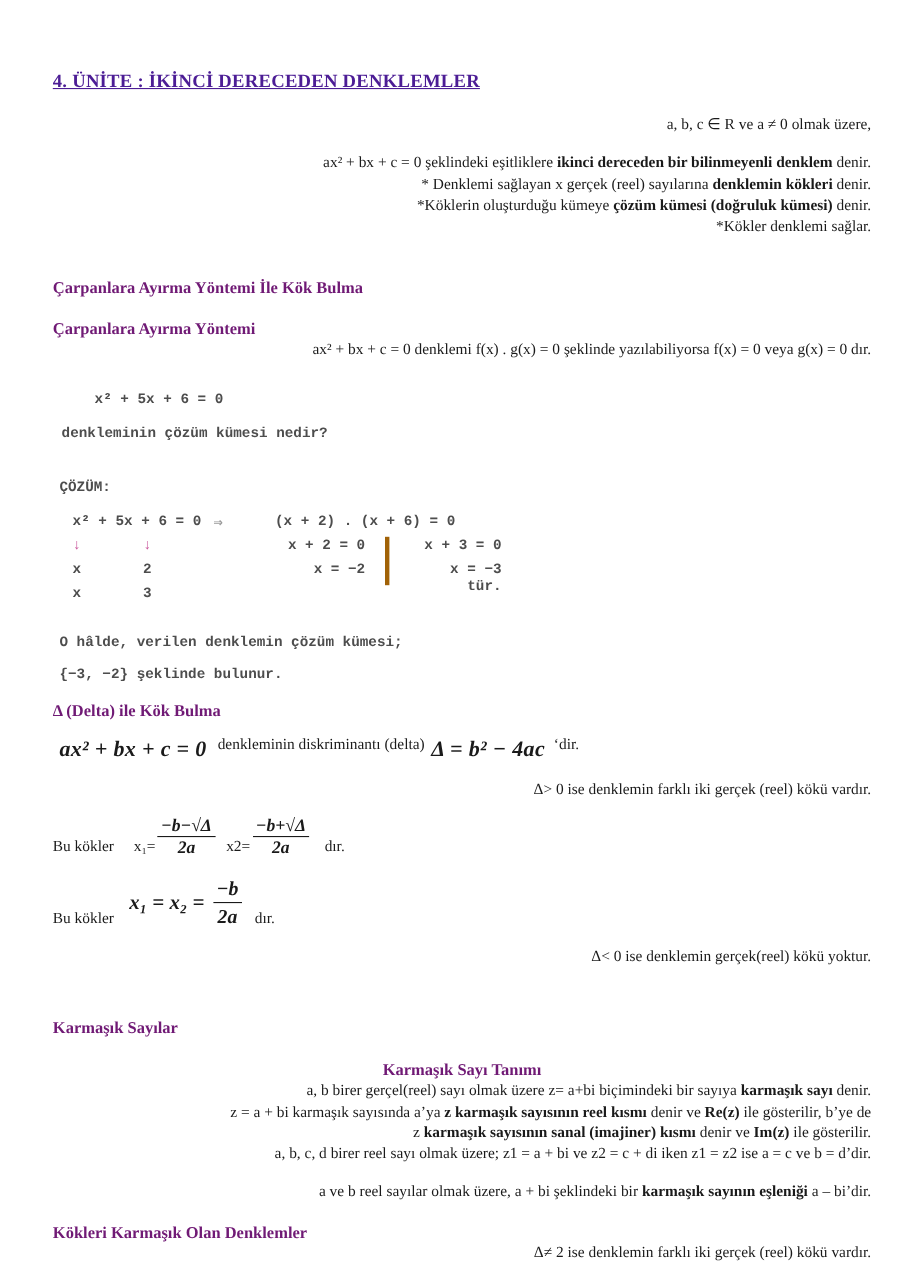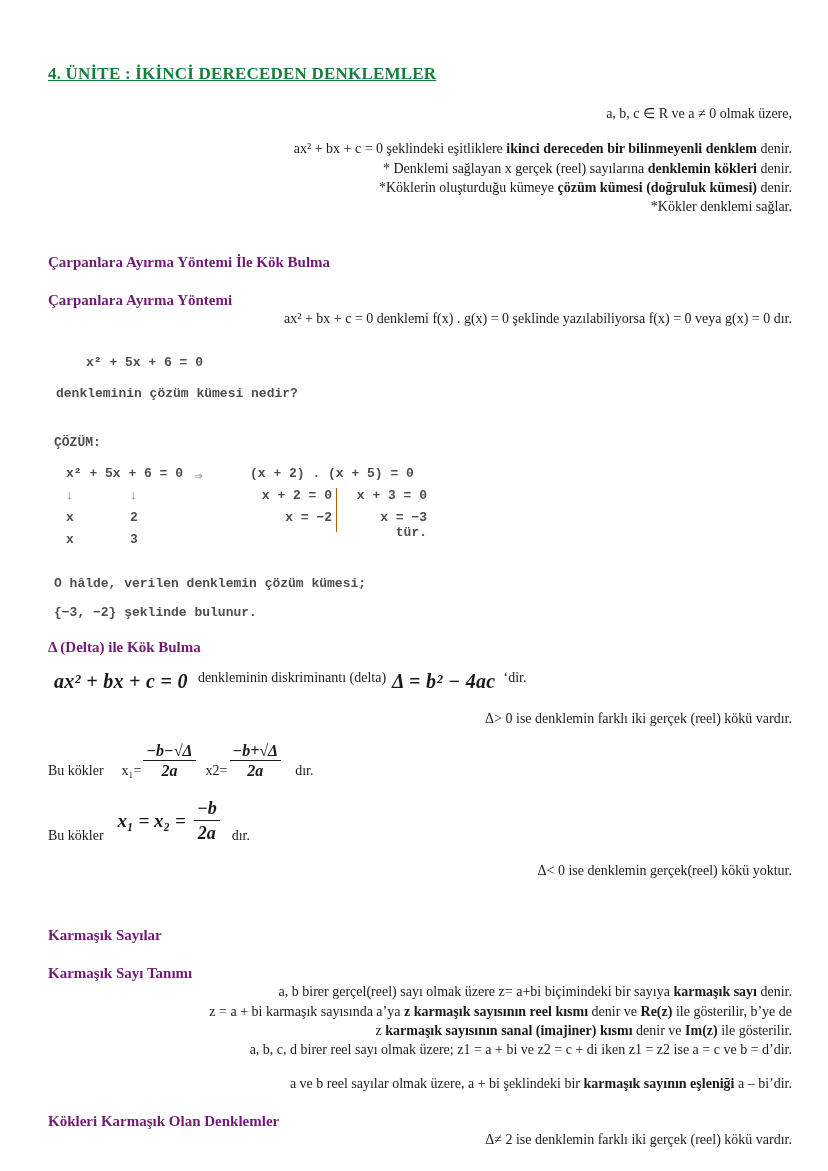--- a/index.html
+++ b/index.html
@@ -8,21 +8,21 @@
     font-family:"Liberation Serif",serif;
     color:#1a1a1a;
     font-size:14px;
     position:relative;
     overflow:hidden;
   }
   .page{padding:64px 36px 0 48px;}
 
   
   .doc-title{
-    color:#15803d;
+    color:#4c1d95;
     font-size:17px;
     font-weight:bold;
     text-decoration:underline;
     letter-spacing:.2px;
     margin:0 0 20px 0;
   }
 
   
   .line{line-height:19.3px;text-align:right;}
   .para{margin:16px 0 0 0;}
@@ -52,21 +52,21 @@
   .work-left .w-line{height:22px;}
   .w-cols{display:flex;height:22px;}
   .w-c1{width:64px;}
   .w-arrow{color:#c9559b;font-size:13px;}
   .work-implies{width:30px;color:#9a9a9a;margin-left:8px;font-size:14px;padding-top:1px;}
   .work-right{margin-left:26px;}
   .w-factored{height:22px;}
   .w-cases{display:flex;text-align:right;}
   .w-case-col{width:82px;}
   .w-case-col .w-line{height:22px;}
-  .w-case-col.sep{border-left:1px solid #a16207;padding-left:8px;margin-left:4px;}
+  .w-case-col.sep{border-left:4px solid #a16207;padding-left:20px;margin-left:18px;}
 
   .scan-conc1{margin:22px 0 0 6px;}
   .scan-conc2{margin:14px 0 0 6px;}
 
   
   .math-lg{
     font-family:"Liberation Serif",serif;
     font-style:italic;
     font-weight:bold;
     font-size:20px;
@@ -135,21 +135,21 @@
           <span class="w-c1">x</span>
           <span>2</span>
         </div>
         <div class="w-cols">
           <span class="w-c1">x</span>
           <span>3</span>
         </div>
       </div>
       <div class="work-implies">⇒</div>
       <div class="work-right">
-        <div class="w-factored">(x + 2) . (x + 5) = 0</div>
+        <div class="w-factored">(x + 2) . (x + 6) = 0</div>
         <div class="w-cases">
           <div class="w-case-col">
             <div class="w-line">x + 2 = 0</div>
             <div class="w-line">x = −2</div>
           </div>
           <div class="w-case-col sep">
             <div class="w-line">x + 3 = 0</div>
             <div class="w-line">x = −3 tür.</div>
           </div>
         </div>
@@ -195,21 +195,21 @@
         <span class="den">2a</span>
       </span>
     </span>
     <span class="suffix">dır.</span>
   </div>
 
   <div class="line" style="margin-top:17px;">Δ&lt; 0 ise denklemin gerçek(reel) kökü yoktur.</div>
 
   <h2 class="blue-h" style="margin-top:46px;">Karmaşık Sayılar</h2>
 
-  <h2 class="blue-h" style="margin-top:20px;">Karmaşık Sayı Tanımı</h2>
+  <h2 class="blue-h" style="margin-top:20px;text-align:center;">Karmaşık Sayı Tanımı</h2>
   <div>
     <div class="line"><span>a, b birer gerçel(reel) sayı olmak üzere z= a+bi biçimindeki bir sayıya </span><span class="b">karmaşık sayı</span><span> denir.</span></div>
     <div class="line"><span>z = a + bi karmaşık sayısında a’ya </span><span class="b">z karmaşık sayısının reel kısmı</span><span> denir ve </span><span class="b">Re(z)</span><span> ile gösterilir, b’ye de</span></div>
     <div class="line"><span>z </span><span class="b">karmaşık sayısının sanal (imajiner) kısmı</span><span> denir ve </span><span class="b">Im(z)</span><span> ile gösterilir.</span></div>
     <div class="line">a, b, c, d birer reel sayı olmak üzere; z1 = a + bi ve z2 = c + di iken z1 = z2 ise a = c ve b = d’dir.</div>
   </div>
 
   <div class="line" style="margin-top:14px;"><span>a ve b reel sayılar olmak üzere, a + bi şeklindeki bir </span><span class="b">karmaşık sayının eşleniği</span><span> a – bi’dir.</span></div>
 
   <h2 class="blue-h" style="margin-top:19px;">Kökleri Karmaşık Olan Denklemler</h2>

